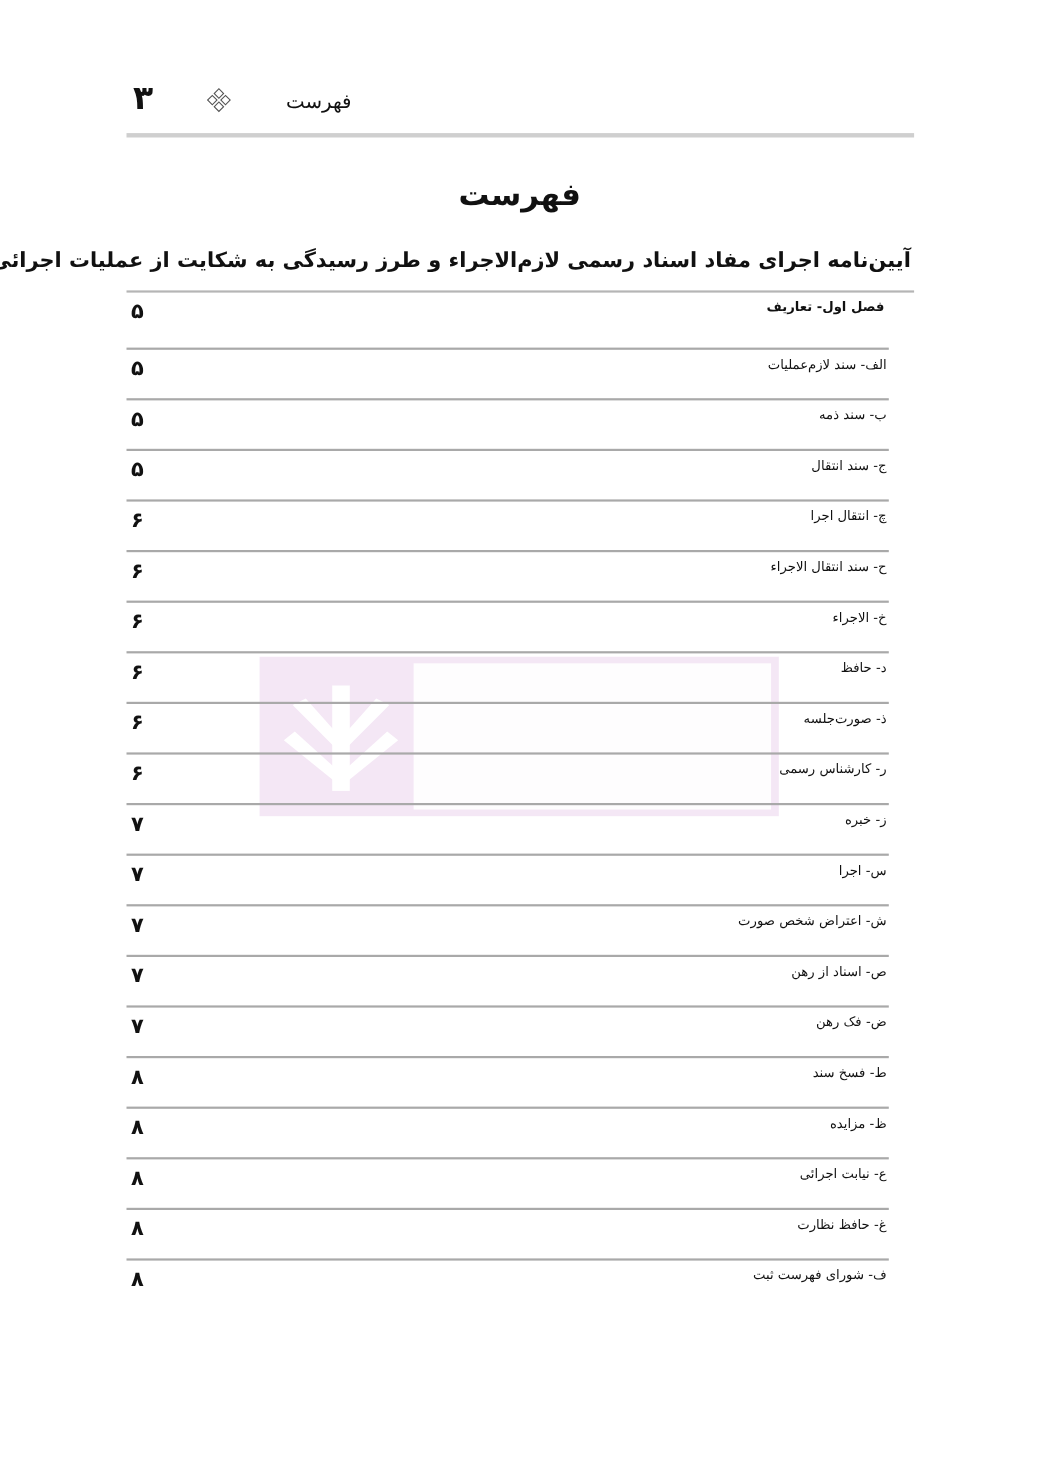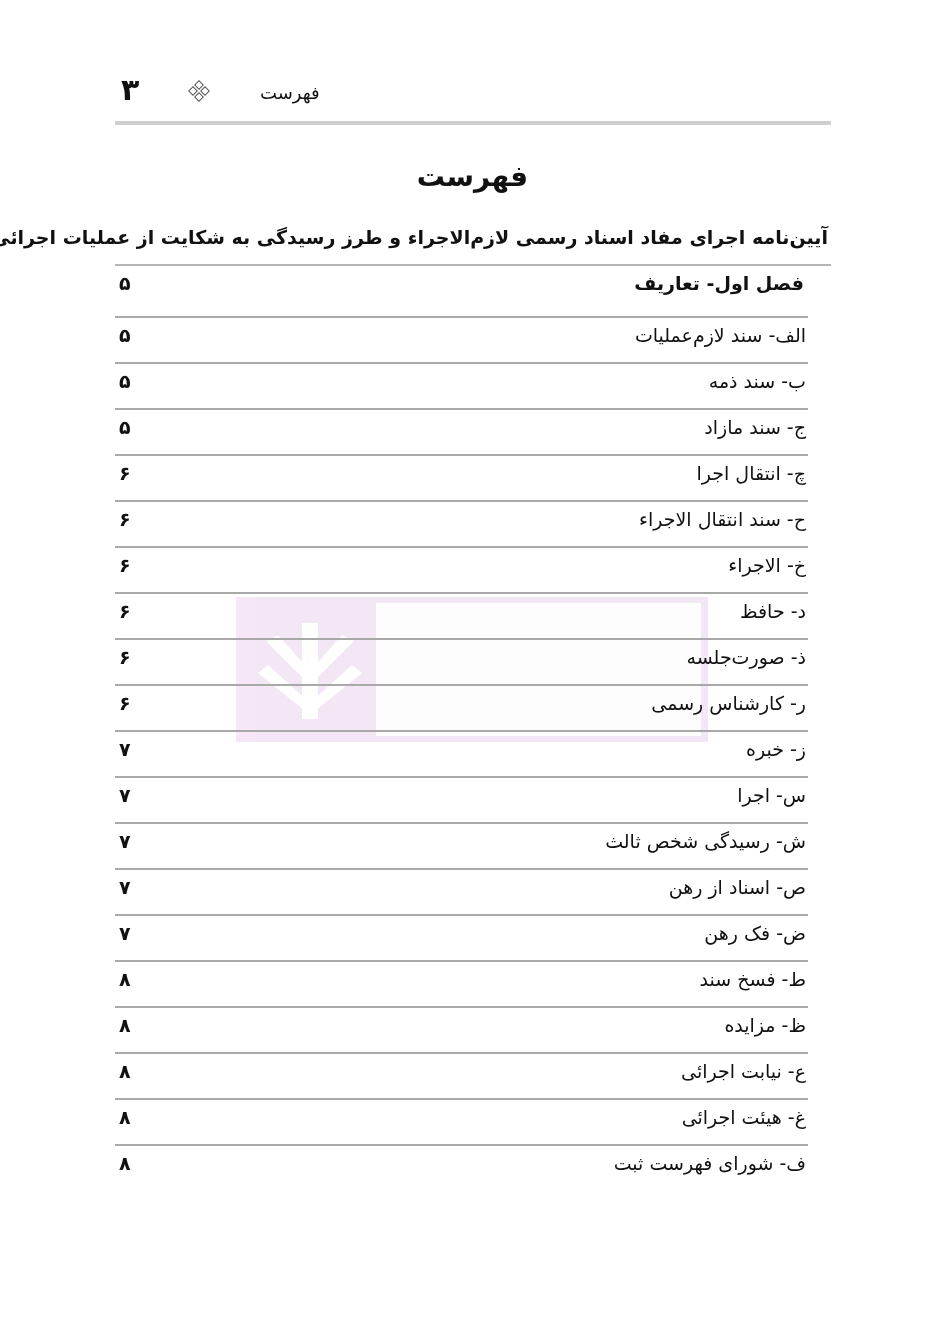--- a/index.html
+++ b/index.html
@@ -10,21 +10,21 @@
   .ornament { position: absolute; left: 72px; top: 10px; width: 26px; height: 26px; }
   .running-title { position: absolute; left: 145px; top: 12px; font-size: 18px; direction: rtl; }
   .header-rule { position: absolute; left: 115px; top: 121px; width: 716px; height: 4px; background: #cfcfcf; }
   .page-title { position: absolute; left: 0; width: 945px; top: 160px; text-align: center;
                 font-size: 28px; font-weight: bold; direction: rtl; }
   .section { position: absolute; left: 115px; top: 226px; width: 713px; direction: rtl;
              font-size: 19px; font-weight: bold; white-space: nowrap; text-align: right; }
   .section-rule { position: absolute; left: 115px; top: 264px; width: 716px; height: 2px; background: #b5b5b5; }
   .toc { position: absolute; left: 115px; top: 266px; width: 693px; }
   .row { position: relative; height: 44px; border-bottom: 2px solid #a9a9a9; }
-  .row .label { position: absolute; right: 2px; top: 6px; font-size: 19px; direction: rtl; white-space: nowrap; text-align: center; }
+  .row .label { position: absolute; right: 2px; top: 6px; font-size: 12px; direction: rtl; white-space: nowrap; text-align: center; }
   .row.chapter .label { font-weight: bold; right: 4px; }
   .row .pg { position: absolute; left: 4px; top: 6px; font-size: 19px; font-weight: bold; direction: rtl; }
   .row.chapter { height: 50px; }
   .row.last { border-bottom: none; }
   .watermark { position: absolute; left: 236px; top: 597px; width: 472px; height: 145px;
                background: #f3e3f4; opacity: 0.85; z-index: 0; }
   .watermark .inner { position: absolute; left: 140px; top: 6px; width: 325px; height: 133px; background: #ffffff; opacity: 0.9; }
   .toc { z-index: 1; }
 </style>
 </head>
@@ -69,21 +69,21 @@
   </div>
   <div class="row">
     <span class="label">الف- سند لازم‌عملیات</span>
     <span class="pg">۵</span>
   </div>
   <div class="row">
     <span class="label">ب- سند ذمه</span>
     <span class="pg">۵</span>
   </div>
   <div class="row">
-    <span class="label">ج- سند مازاد</span>
+    <span class="label">ج- سند انتقال</span>
     <span class="pg">۵</span>
   </div>
   <div class="row">
     <span class="label">چ- انتقال اجرا</span>
     <span class="pg">۶</span>
   </div>
   <div class="row">
     <span class="label">ح- سند انتقال الاجراء</span>
     <span class="pg">۶</span>
   </div>
@@ -105,21 +105,21 @@
   </div>
   <div class="row">
     <span class="label">ز- خبره</span>
     <span class="pg">۷</span>
   </div>
   <div class="row">
     <span class="label">س- اجرا</span>
     <span class="pg">۷</span>
   </div>
   <div class="row">
-    <span class="label">ش- رسیدگی شخص ثالث</span>
+    <span class="label">ش- اعتراض شخص صورت</span>
     <span class="pg">۷</span>
   </div>
   <div class="row">
     <span class="label">ص- اسناد از رهن</span>
     <span class="pg">۷</span>
   </div>
   <div class="row">
     <span class="label">ض- فک رهن</span>
     <span class="pg">۷</span>
   </div>
@@ -129,20 +129,20 @@
   </div>
   <div class="row">
     <span class="label">ظ- مزایده</span>
     <span class="pg">۸</span>
   </div>
   <div class="row">
     <span class="label">ع- نیابت اجرائی</span>
     <span class="pg">۸</span>
   </div>
   <div class="row">
-    <span class="label">غ- هیئت اجرائی</span>
+    <span class="label">غ- حافظ نظارت</span>
     <span class="pg">۸</span>
   </div>
   <div class="row last">
     <span class="label">ف- شورای فهرست ثبت</span>
     <span class="pg">۸</span>
   </div>
 </div>
 
 </body></html>

